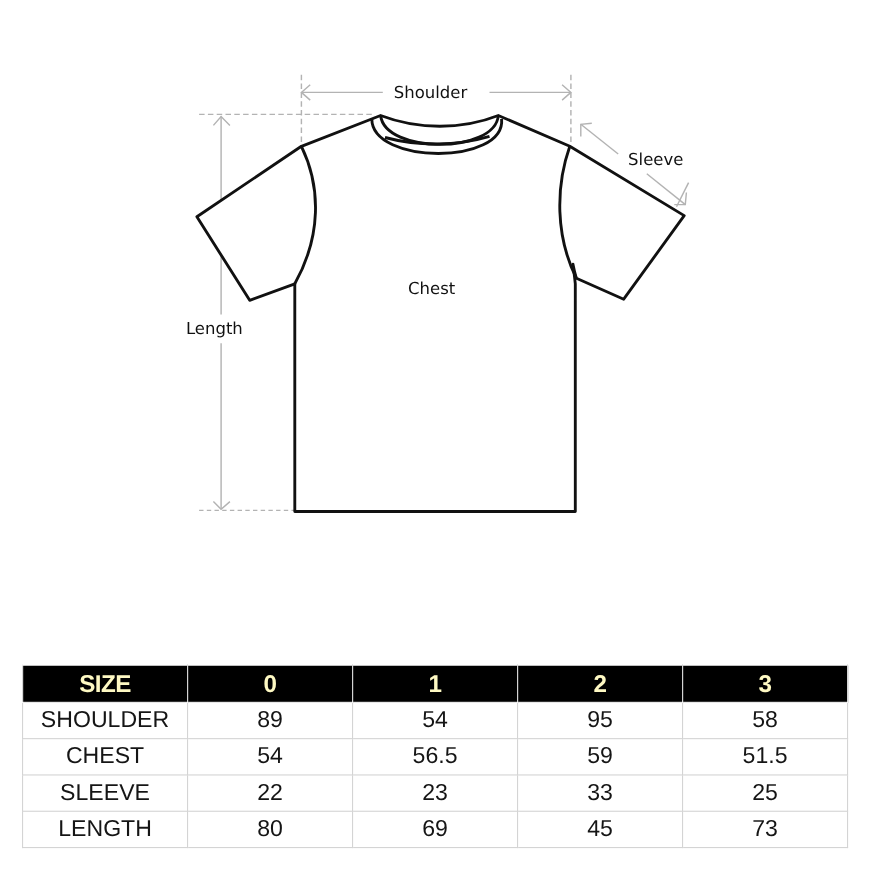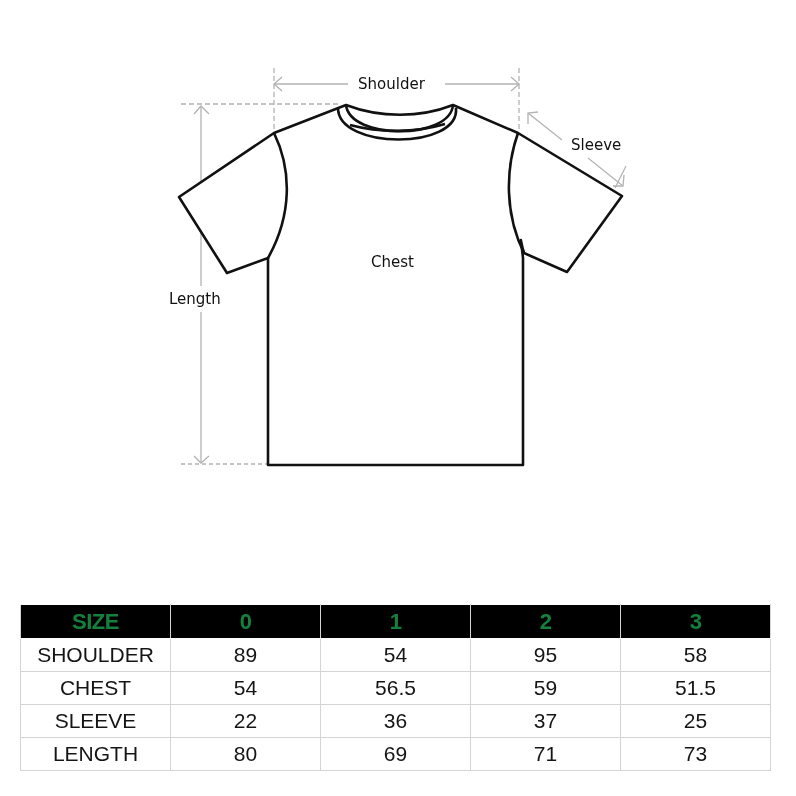--- a/index.html
+++ b/index.html
@@ -1,21 +1,21 @@
 <!DOCTYPE html>
 <html><head>
 <meta charset="utf-8">
 <style>
   html, body { margin:0; padding:0; background:#ffffff; }
   body { width:796px; height:796px; position:relative; overflow:hidden; font-family:"Liberation Sans", sans-serif; }
   #diagram { position:absolute; left:0; top:0; width:796px; height:500px; }
   .lbl { position:absolute; font-family:"DejaVu Sans", sans-serif; font-size:15px; color:#111; background:#fff; padding:0 2px; line-height:18px; white-space:nowrap; }
   table.sz { position:absolute; left:20px; top:604px; width:751px; border-collapse:collapse; table-layout:fixed; }
   table.sz th, table.sz td { border:1px solid #d4d4d4; text-align:center; padding:0; }
-  table.sz th { background:#000; color:#15803d; height:33px; font-size:22px; font-weight:bold; border-color:#ffffff #d4d4d4; letter-spacing:-0.5px; }
+  table.sz th { background:#000; color:#fef9c3; height:33px; font-size:22px; font-weight:bold; border-color:#ffffff #d4d4d4; letter-spacing:-0.5px; }
   table.sz td { height:32px; font-size:21px; color:#151515; }
 </style>
 </head>
 <body>
 
 <div id="diagram">
   <svg width="796" height="500" viewBox="0 0 796 500">
 
     <g stroke="#b3b3b3" stroke-width="1.3" fill="none">
 
@@ -84,25 +84,25 @@
     <tr>
       <td>CHEST</td>
       <td>54</td>
       <td>56.5</td>
       <td>59</td>
       <td>51.5</td>
     </tr>
     <tr>
       <td>SLEEVE</td>
       <td>22</td>
-      <td>36</td>
-      <td>37</td>
+      <td>23</td>
+      <td>33</td>
       <td>25</td>
     </tr>
     <tr>
       <td>LENGTH</td>
       <td>80</td>
       <td>69</td>
-      <td>71</td>
+      <td>45</td>
       <td>73</td>
     </tr>
   </tbody>
 </table>
 
 </body></html>

